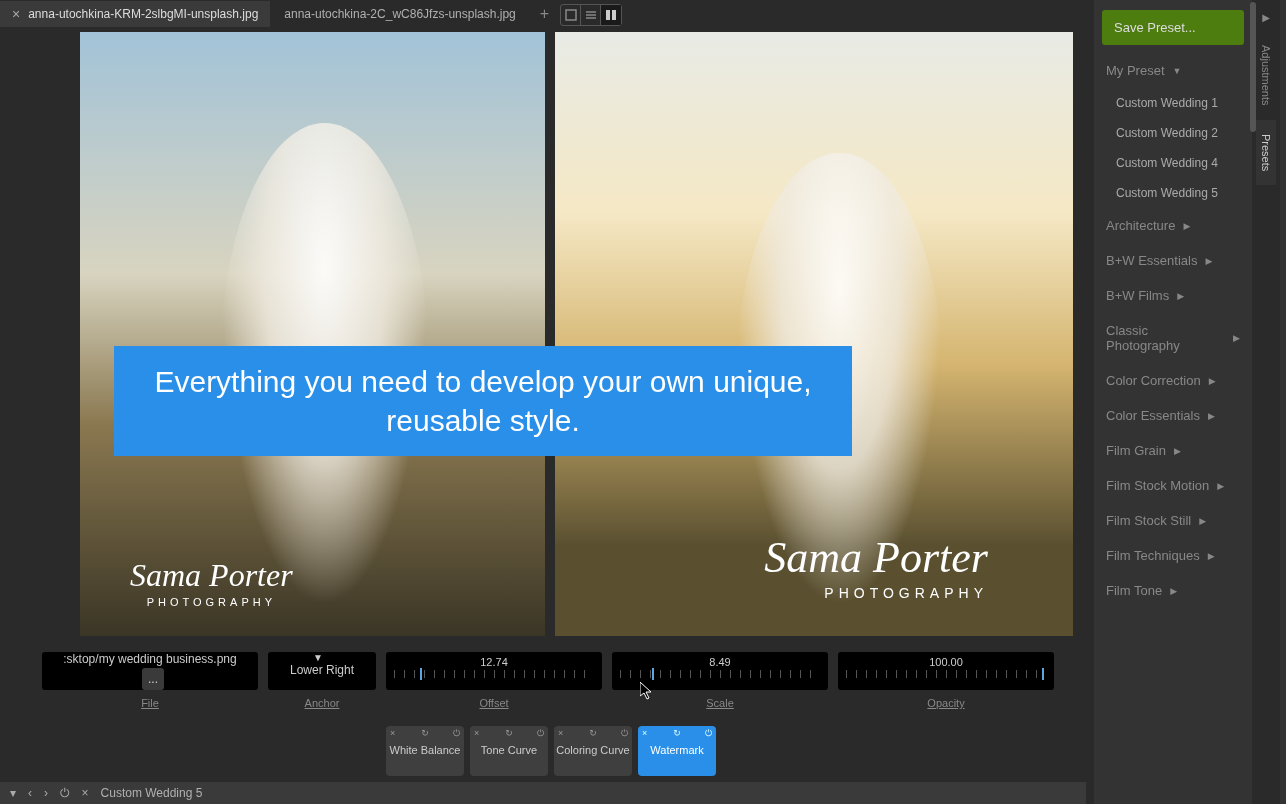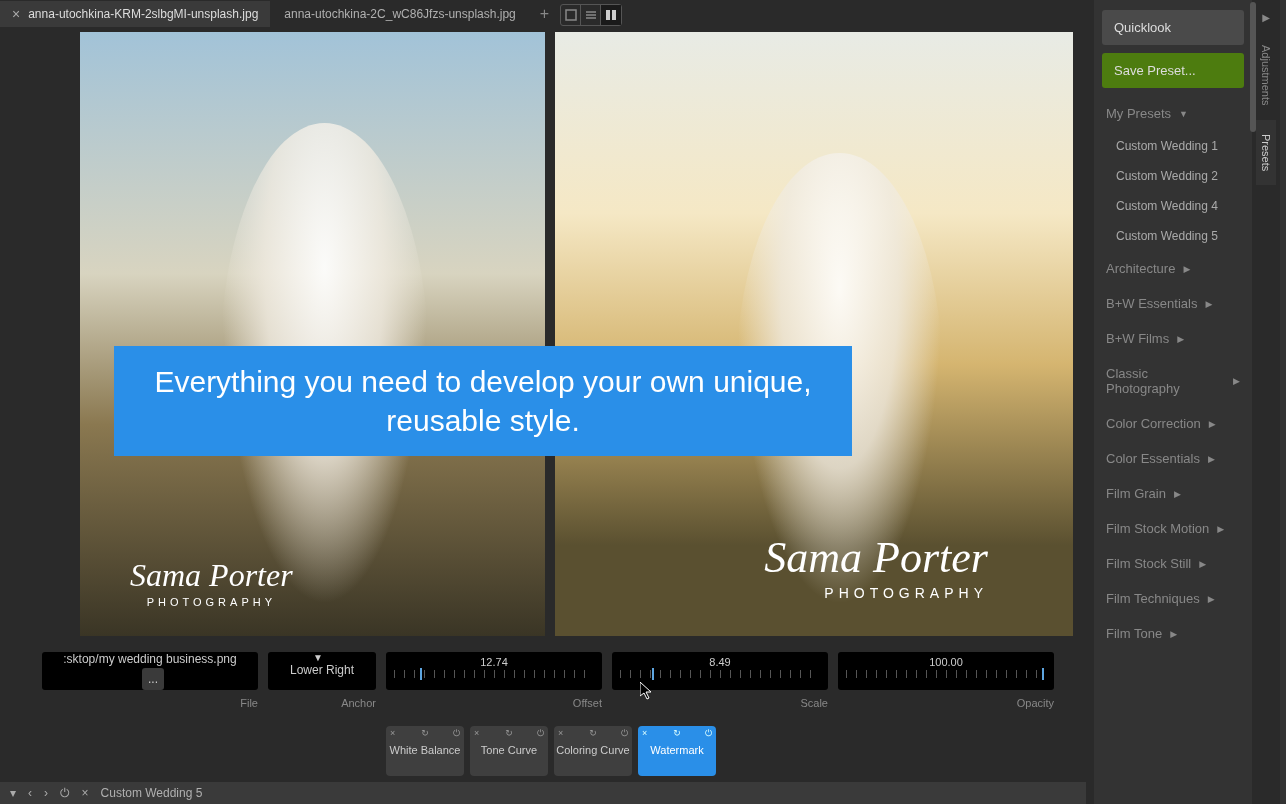--- a/index.html
+++ b/index.html
@@ -206,21 +206,21 @@
 .ctrl-labels {
   position: absolute;
   top: 697px;
   left: 42px;
   width: 1020px;
   display: flex;
   gap: 10px;
   font-size: 11px;
   color: #888;
 }
-.ctrl-label { text-align: right; }
+.ctrl-label { text-align: center; text-decoration: underline; }
 .ctrl-label.file { width: 216px; }
 .ctrl-label.anchor { width: 108px; }
 .ctrl-label.slider { width: 216px; }
 
 
 .cursor {
   position: absolute;
   top: 682px;
   left: 640px;
   z-index: 100;
@@ -488,25 +488,24 @@
   <span class="bb-icon">▾</span>
   <span class="bb-icon">‹</span>
   <span class="bb-icon">›</span>
   <span class="bb-icon">⏻</span>
   <span class="bb-icon">×</span>
   <span>Custom Wedding 5</span>
 </div>
 
 <div class="sidebar">
   <div class="sidebar-content">
-    <div class="sb-btn">Quicklook</div>
     <div class="sb-btn dim">Save Preset...</div>
 
     <div class="sb-section">
-      <span>My Presets</span>
+      <span>My Preset</span>
       <span class="chev">▼</span>
     </div>
     <div class="sb-preset-item">Custom Wedding 1</div>
     <div class="sb-preset-item">Custom Wedding 2</div>
     <div class="sb-preset-item">Custom Wedding 4</div>
     <div class="sb-preset-item">Custom Wedding 5</div>
 
     <div class="sb-section">
         <span>Architecture</span>
         <span class="chev">▶</span>

